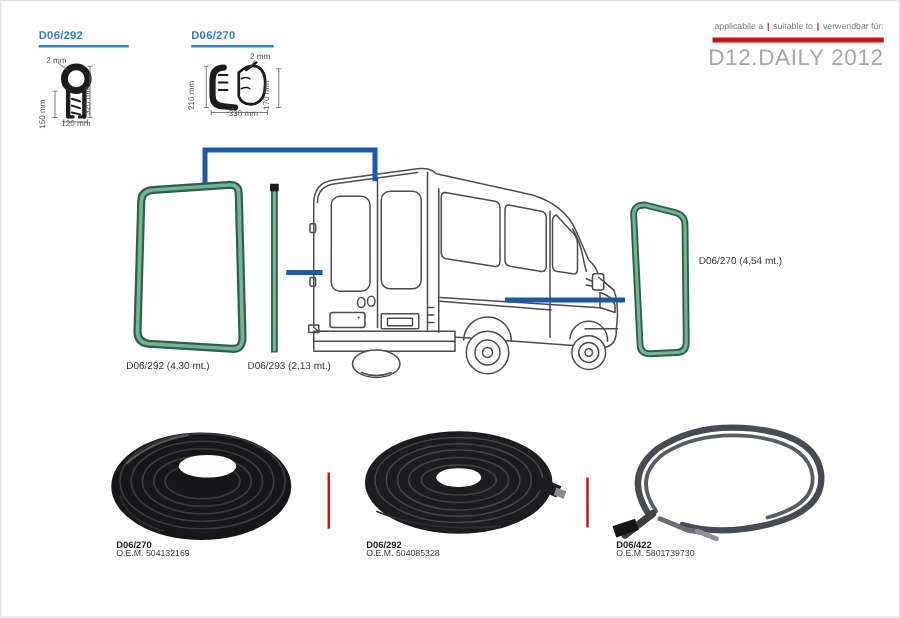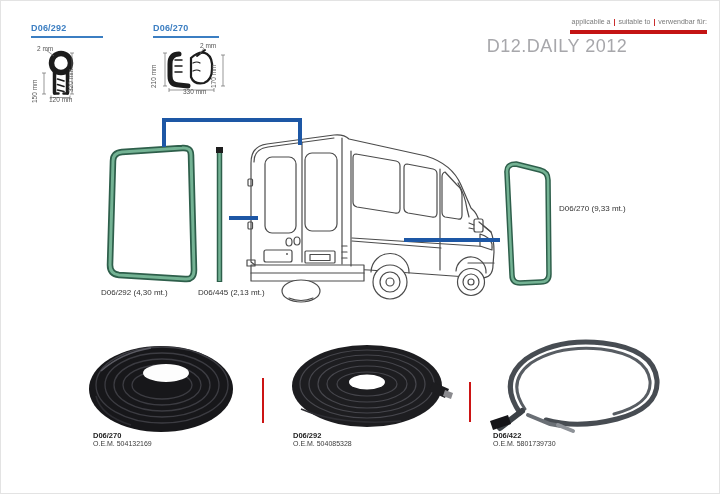--- a/index.html
+++ b/index.html
@@ -7,21 +7,21 @@
   .page{position:relative;width:718px;height:492px;border:1px solid #e3e3e3;background:#fff;text-decoration:underline;}
   .art{position:absolute;left:0;top:0;}
   .abs{position:absolute;white-space:nowrap;}
   .p-head{font-size:9px;font-weight:bold;color:#3b7ec2;letter-spacing:.2px;}
   .p-underline{height:1.5px;background:#3b7ec2;}
   .dim{font-size:6.5px;color:#555;}
   .vdim{font-size:6.5px;color:#555;transform:rotate(-90deg);transform-origin:left bottom;}
   .apply-line{font-size:7px;color:#7a7a7a;text-align:right;}
   .apply-line .sep{color:#c41414;font-weight:bold;margin:0 3px;}
   .redbar{background:#c41414;height:4px;}
-  .model{font-size:18px;color:#a7a7ab;letter-spacing:.5px;text-align:center;}
+  .model{font-size:18px;color:#a7a7ab;letter-spacing:.5px;text-align:right;}
   .diag-label{font-size:8px;color:#333;}
   .prod-code{font-size:7.5px;font-weight:bold;color:#1c1c1c;}
   .prod-oem{font-size:7px;color:#3a3a3a;}
   .red-divider{width:2px;background:#cc1414;}
 </style>
 </head>
 <body>
 
 <div class="page">
 
@@ -176,22 +176,22 @@
   <span class="abs vdim" style="left:216px;top:80px;">170 mm</span>
   <span class="abs dim" style="left:182px;top:87px;">330 mm</span>
 
   <div class="abs apply-line" style="right:12px;top:17px;width:300px;">
     <span>applicabile a</span><span class="sep">|</span><span>suitable to</span><span class="sep">|</span><span>verwendbar für:</span>
   </div>
   <div class="abs redbar" style="right:12px;top:29px;width:137px;"></div>
   <div class="abs model" style="right:12px;top:35px;width:300px;">D12.DAILY 2012</div>
 
   <span class="abs diag-label" style="left:100px;top:287px;">D06/292 (4,30 mt.)</span>
-  <span class="abs diag-label" style="left:197px;top:287px;">D06/445 (2,13 mt.)</span>
-  <span class="abs diag-label" style="left:558px;top:203px;">D06/270 (9,33 mt.)</span>
+  <span class="abs diag-label" style="left:197px;top:287px;">D06/293 (2,13 mt.)</span>
+  <span class="abs diag-label" style="left:558px;top:203px;">D06/270 (4,54 mt.)</span>
 
   <div class="abs" style="left:92px;top:430px;">
     <div class="prod-code">D06/270</div>
     <div class="prod-oem">O.E.M. 504132169</div>
   </div>
   <div class="abs" style="left:292px;top:430px;">
     <div class="prod-code">D06/292</div>
     <div class="prod-oem">O.E.M. 504085328</div>
   </div>
   <div class="abs" style="left:492px;top:430px;">

